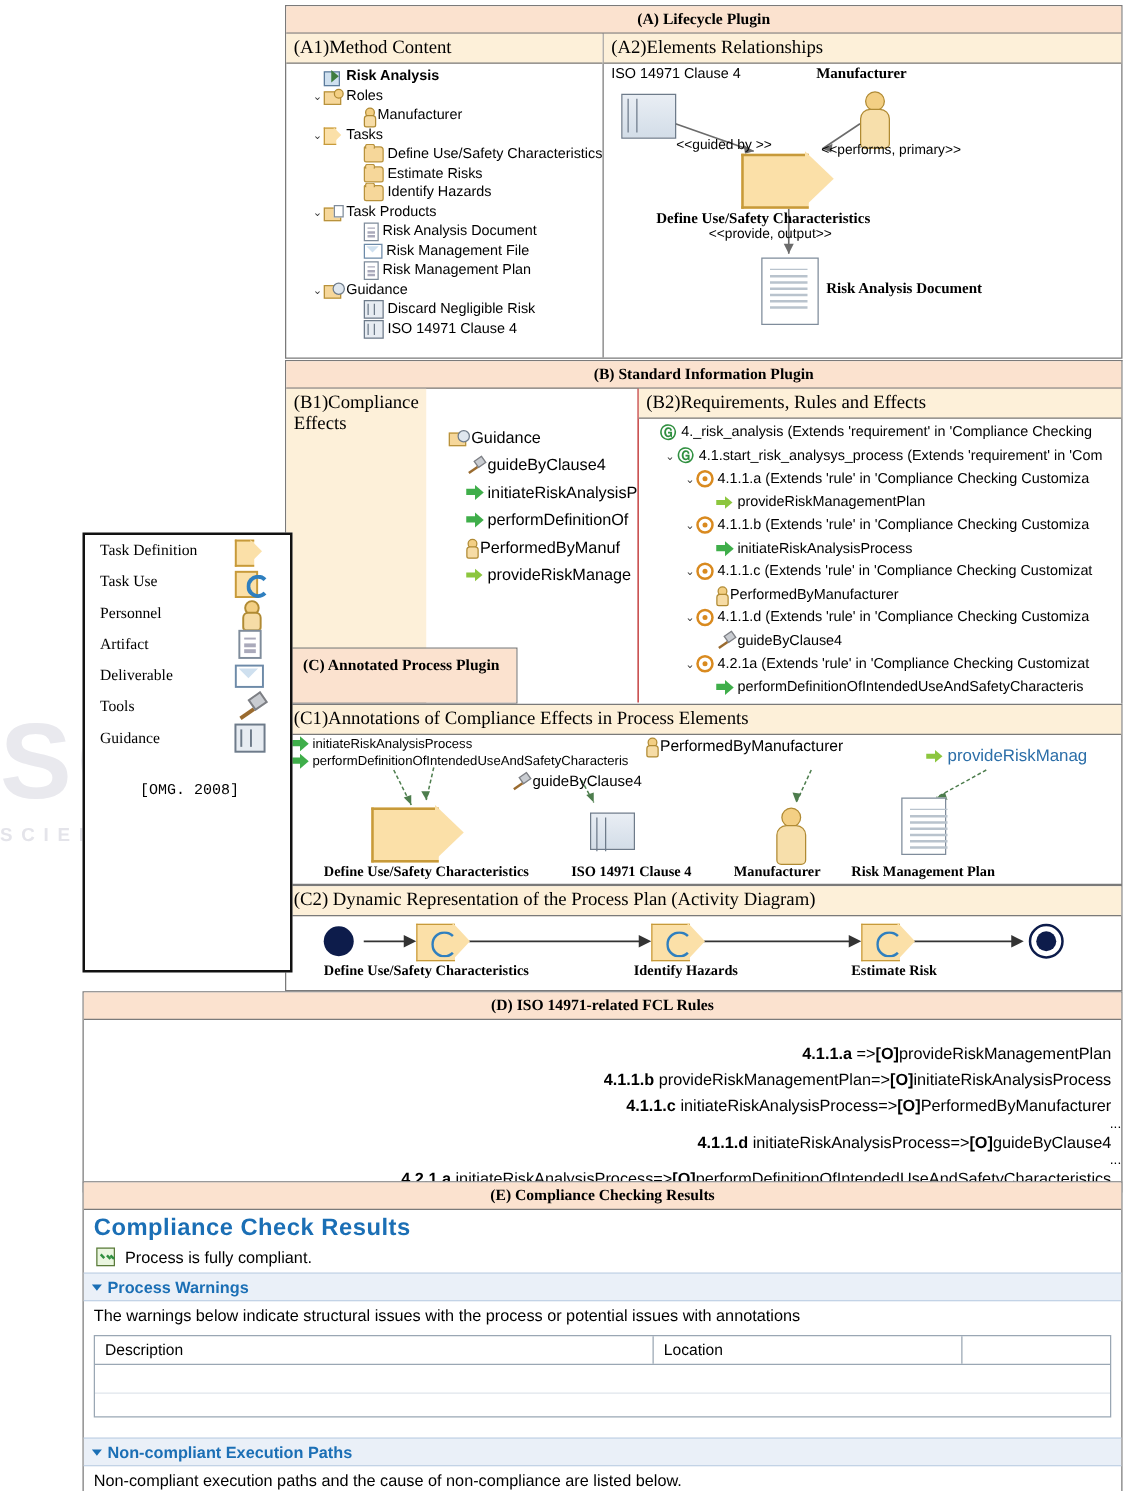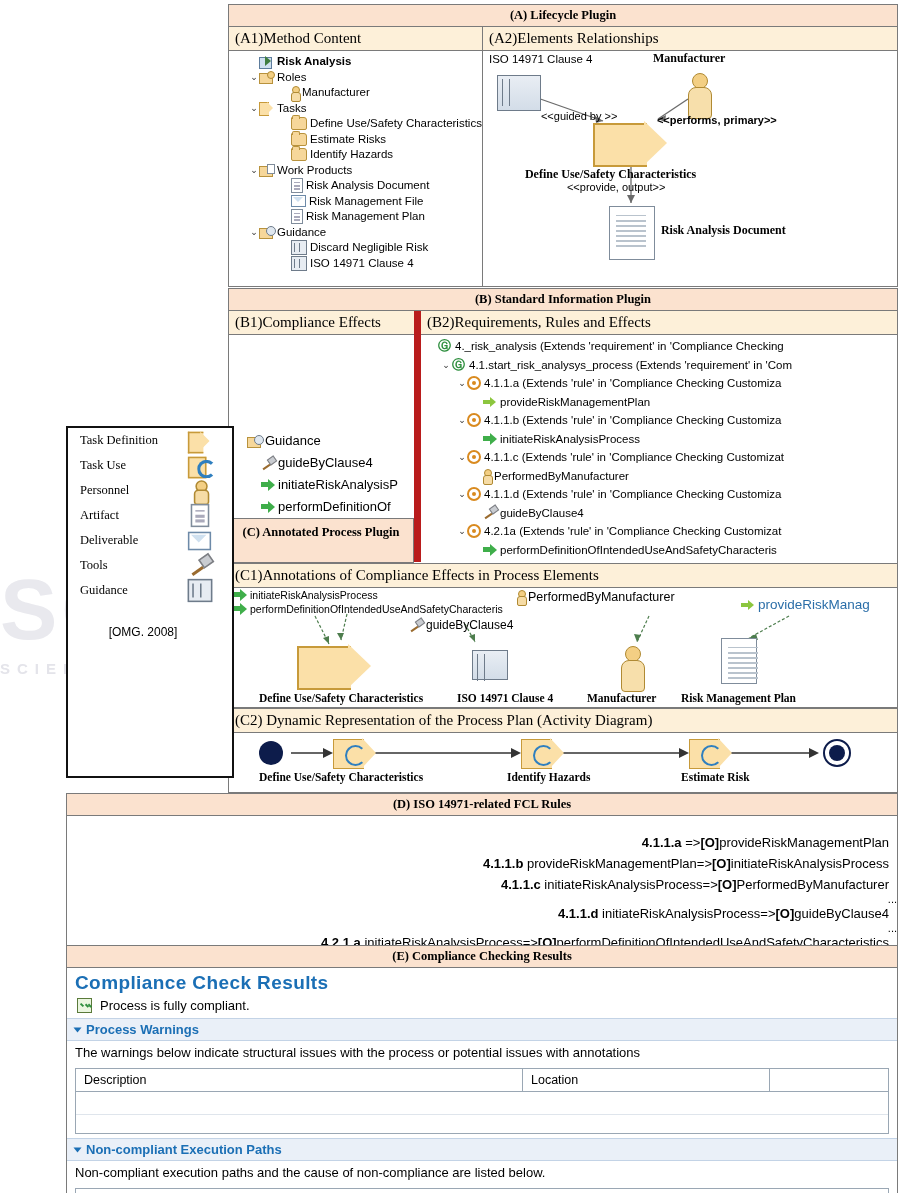--- a/index.html
+++ b/index.html
@@ -57,21 +57,21 @@
   .i-ra:after{content:"";position:absolute;left:6px;top:0px;border-top:5px solid transparent;border-bottom:5px solid transparent;border-left:6px solid #3f7d3f;}
   .i-rule{width:14px;height:14px;border-radius:50%;border:2px solid #d98a1f;box-sizing:border-box;}
   .i-rule:after{content:"";position:absolute;left:3px;top:3px;width:4px;height:4px;border-radius:50%;background:#d98a1f;}
   .i-req{width:15px;height:14px;color:#2f8f3f;font-weight:bold;font-size:13px;line-height:14px;text-align:center;}
   .bld{font-weight:bold}
   
   #legend{position:absolute;left:66px;top:426px;width:168px;height:352px;border:2px solid #111;background:#fff;z-index:5;box-sizing:border-box;}
   #legend .ltitle{text-align:center;font-family:"Liberation Serif",serif;font-size:23px;padding:10px 0 6px;}
   #legend .lrow{display:flex;align-items:center;justify-content:space-between;padding:5px 14px 5px 12px;font-family:"Liberation Serif",serif;font-size:12.5px;}
   #legend .lic{width:34px;display:flex;justify-content:center;}
-  #legend .lsrc{text-align:center;font-family:Liberation Sans, sans-serif;font-size:12px;padding:22px 14px 0 0;}
+  #legend .lsrc{text-align:left;font-family:Liberation Mono, monospace;font-size:12px;padding:22px 14px 0 0;margin-left:44px;}
   .big{transform:scale(1.55);transform-origin:center;}
   
   .fig{position:relative;}
   .lbl{position:absolute;white-space:nowrap;}
   .bigtask{position:absolute;width:74px;height:40px;}
   .bigtask .b{position:absolute;left:0;top:0;width:52px;height:40px;background:#fbe0a8;border:2px solid #c79a3a;border-right:none;}
   .bigtask .t{position:absolute;left:51px;top:-2px;border-top:22px solid transparent;border-bottom:22px solid transparent;border-left:23px solid #fbe0a8;}
   .docbig{position:absolute;width:44px;height:52px;background:#fff;border:1px solid #7f8c9b;}
   .docbig:after{content:"";position:absolute;left:6px;top:8px;width:30px;height:1px;border-top:1px solid #b9c3cd;box-shadow:0 5px 0 #b9c3cd,0 10px 0 #b9c3cd,0 15px 0 #b9c3cd,0 20px 0 #b9c3cd,0 25px 0 #b9c3cd,0 30px 0 #b9c3cd;}
   .persbig{position:absolute;width:22px;height:44px;}
@@ -141,21 +141,21 @@
             <span>Estimate Risks</span>
           </div>
           <div class="row ind4">
             <span class="chev"></span>
             <span class="ic i-folder"></span>
             <span>Identify Hazards</span>
           </div>
           <div class="row ind2">
             <span class="chev">⌄</span>
             <span class="ic i-wp"></span>
-            <span>Work Products</span>
+            <span>Task Products</span>
           </div>
           <div class="row ind4">
             <span class="chev"></span>
             <span class="ic i-doc"></span>
             <span>Risk Analysis Document</span>
           </div>
           <div class="row ind4">
             <span class="chev"></span>
             <span class="ic i-env"></span>
             <span>Risk Management File</span>
@@ -191,38 +191,38 @@
           <path d="M205,48 L175,68" stroke="#6b6b6b" stroke-width="1.3" fill="none"></path>
           <polygon points="175,68 183,64 182,71" fill="#6b6b6b"></polygon>
           <path d="M148,112 L148,152" stroke="#6b6b6b" stroke-width="1.3" fill="none"></path>
           <polygon points="148,152 144,144 152,144" fill="#6b6b6b"></polygon>
         </svg>
         <div class="guidbig" style="left:14px;top:24px;"></div>
         <div class="lbl small" style="left:6px;top:2px;font-size:11.5px;">ISO 14971 Clause 4</div>
         <div class="persbig" style="left:205px;top:22px;"></div>
         <div class="lbl" style="left:170px;top:0px;font-size:12px;font-weight:bold;font-family:'Liberation Serif',serif;">Manufacturer</div>
         <div class="lbl small" style="left:58px;top:59px;">&lt;&lt;guided by &gt;&gt;</div>
-        <div class="lbl small" style="left:174px;top:63px;font-weight:bold;">&lt;&lt;performs, primary&gt;&gt;</div>
+        <div class="lbl small" style="left:174px;top:63px;">&lt;&lt;performs, primary&gt;&gt;</div>
         <div class="bigtask" style="left:110px;top:72px;">
           <div class="b"></div>
             <div class="t"></div>
         </div>
         <div class="lbl" style="left:42px;top:116px;font-size:12px;font-weight:bold;font-family:'Liberation Serif',serif;">Define Use/Safety Characteristics</div>
         <div class="lbl small" style="left:84px;top:130px;">&lt;&lt;provide, output&gt;&gt;</div>
         <div class="docbig" style="left:126px;top:155px;"></div>
         <div class="lbl" style="left:178px;top:172px;font-size:12px;font-weight:bold;font-family:'Liberation Serif',serif;">Risk Analysis Document</div>
       </div>
     </div>
   </div>
 </div>
 
 <div class="panel" id="B" style="left:228px;top:288px;width:670px;height:275px;border-bottom:none;">
   <div class="hdr">(B) Standard Information Plugin</div>
   <div style="display:flex;height:251px;">
-    <div style="flex:0 0 185px;border-right:7px solid #b91c1c;display:flex;flex-direction:column;justify-content:space-between;">
+    <div style="flex:0 0 185px;border-right:1px solid #b91c1c;display:flex;justify-content:space-between;">
       <div class="subhdr">(B1)Compliance Effects</div>
       <div class="tree" id="b1tree" style="padding:28px 0 0 4px;line-height:22px;">
           <div class="row ind1" style="font-size: 13px;">
             <span class="chev"></span>
             <span class="ic i-gfold"></span>
             <span>Guidance</span>
           </div>
           <div class="row ind2" style="font-size: 13px;">
             <span class="chev"></span>
             <span class="ic i-tool"></span>
@@ -487,19 +487,19 @@
   <div class="desc">The warnings below indicate structural issues with the process or potential issues with annotations</div>
   <div class="tbl">
     <div class="th">
       <div>Description</div>
       <div>Location</div>
       <div></div>
     </div>
     <div class="tr"></div>
     <div class="tr2"></div>
   </div>
-  <div class="sect" style="margin-top:4px;text-align:right;">
+  <div class="sect" style="margin-top:16px;text-align:right;">
     <span class="tri"></span>
     <span>Non-compliant Execution Paths</span>
   </div>
   <div class="desc">Non-compliant execution paths and the cause of non-compliance are listed below.</div>
   <div class="tbl" style="height:12px;"></div>
 </div>
 
 </body></html>

